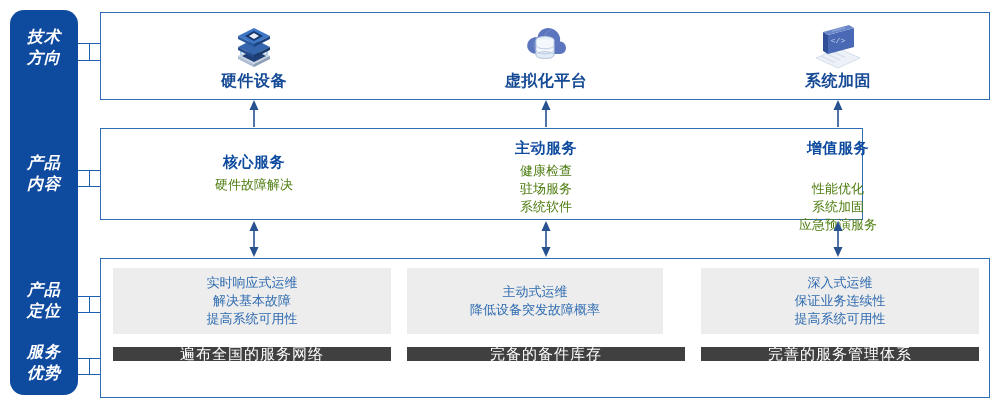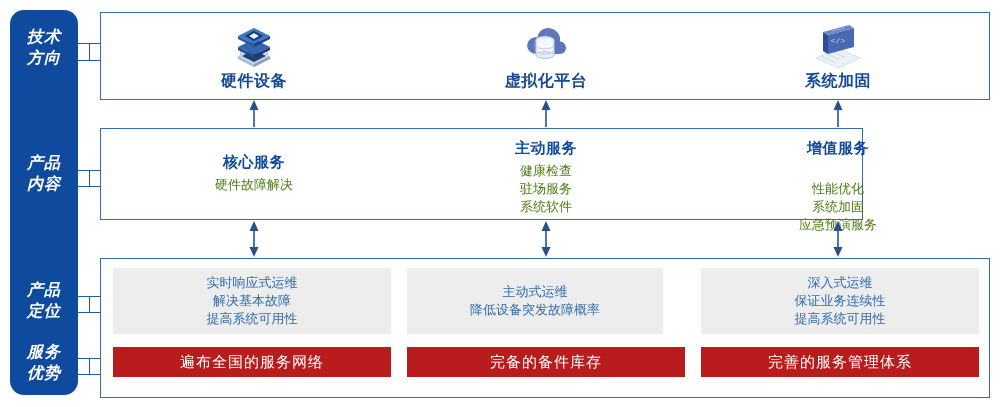--- a/index.html
+++ b/index.html
@@ -57,22 +57,22 @@
   .ct-line{font-size:13px;color:#4d7c0f;line-height:18px;}
 
   
   .gbox{
     position:absolute;background:#EDEDED;box-sizing:border-box;
     display:flex;flex-direction:column;align-items:center;justify-content:center;
     height:66px;
   }
   .gline{font-size:13px;color:#2F6BB0;line-height:18px;}
   .bbar{
-    position:absolute;background:#b91c1c;box-sizing:border-box;
-    height:30px;display:flex;align-items:center;justify-content:center;
+    position:absolute;background:#404040;box-sizing:border-box;
+    height:14px;display:flex;align-items:center;justify-content:center;
     color:#ffffff;font-size:15px;letter-spacing:1px;
   }
 
   
   .arrow{position:absolute;}
 </style>
 </head>
 <body>
 
 <div class="stage">

